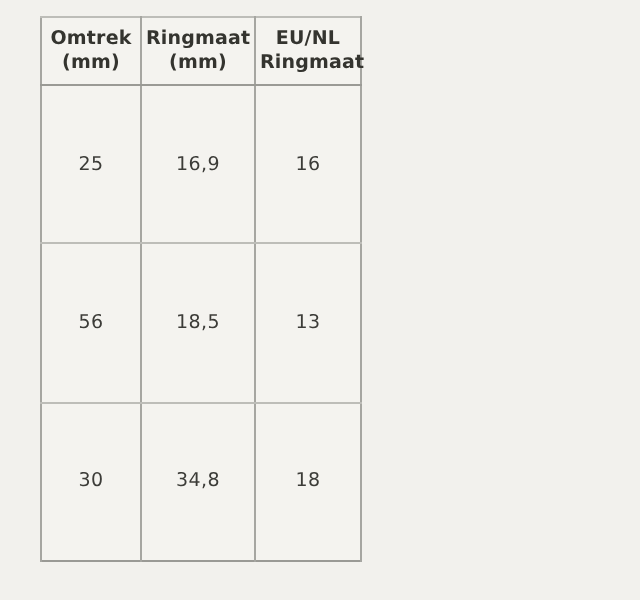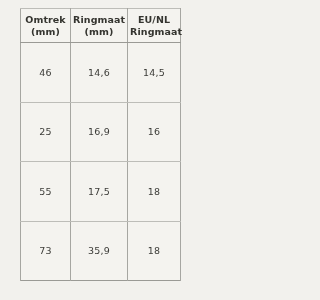--- a/index.html
+++ b/index.html
@@ -94,34 +94,29 @@
           <span class="hdr-line">(mm)</span>
         </th>
         <th>
           <span class="hdr-line">EU/NL</span>
           <span class="hdr-line">Ringmaat</span>
         </th>
       </tr>
     </thead>
     <tbody>
       <tr>
-        <td>46</td>
-        <td>14,6</td>
-        <td>14,5</td>
-      </tr>
-      <tr>
         <td>25</td>
         <td>16,9</td>
         <td>16</td>
       </tr>
       <tr>
-        <td>55</td>
-        <td>17,5</td>
-        <td>18</td>
+        <td>56</td>
+        <td>18,5</td>
+        <td>13</td>
       </tr>
       <tr>
-        <td>73</td>
-        <td>35,9</td>
+        <td>30</td>
+        <td>34,8</td>
         <td>18</td>
       </tr>
     </tbody>
   </table>
 </div>
 
 </body></html>

